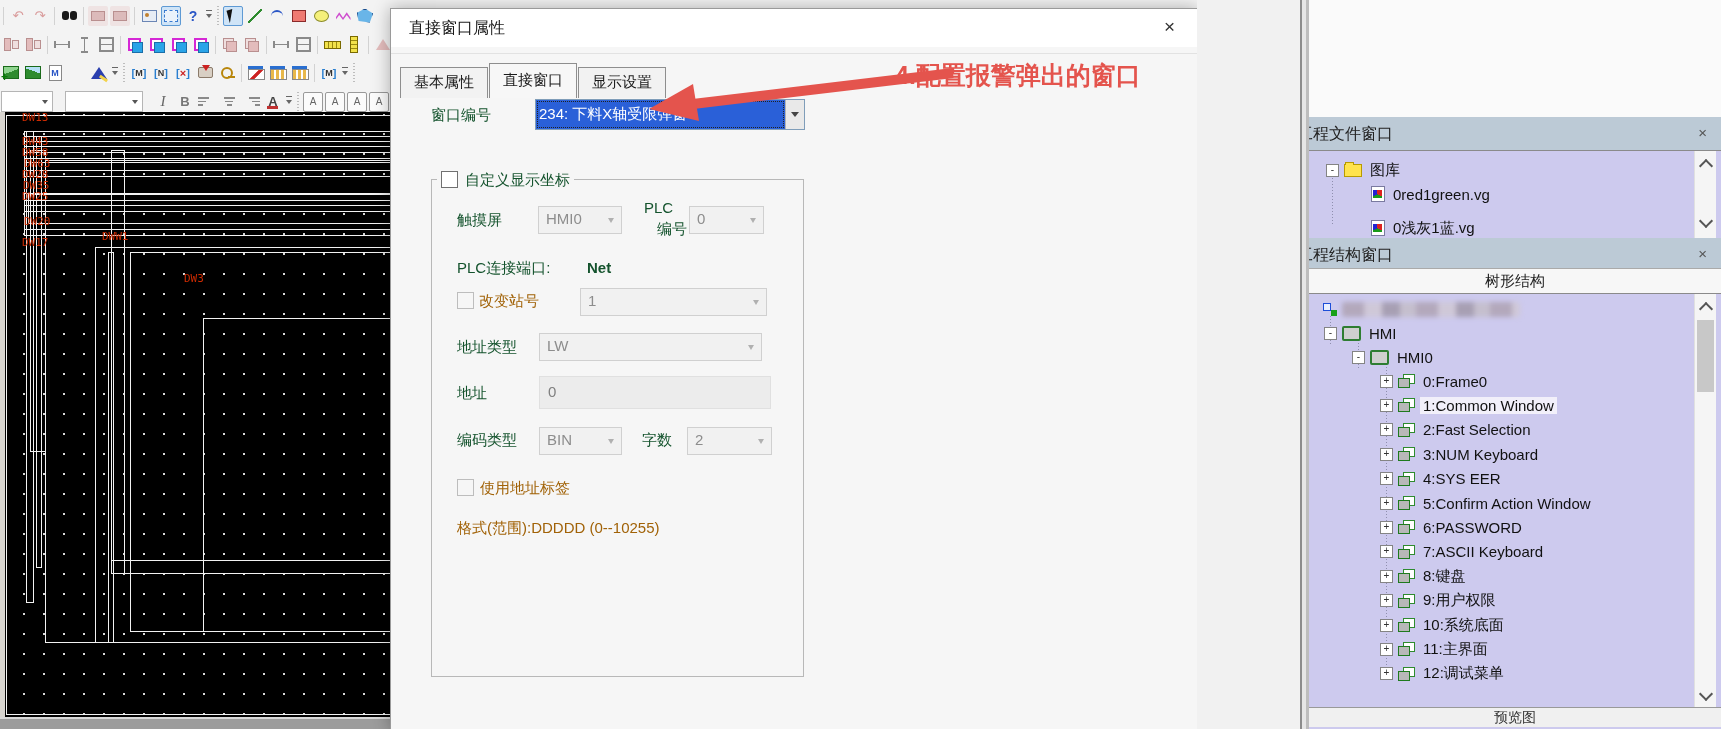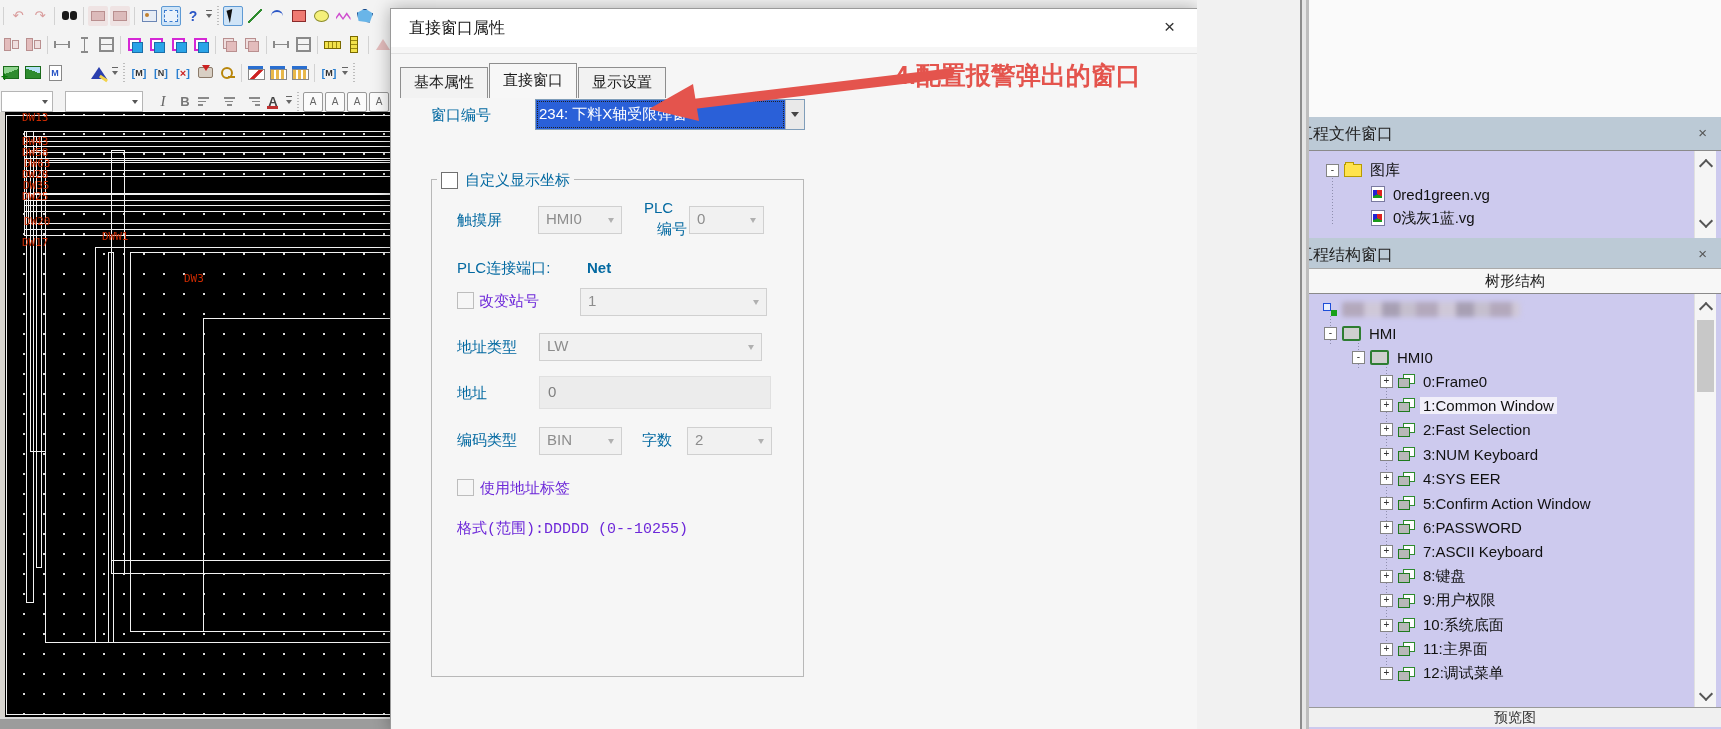--- a/index.html
+++ b/index.html
@@ -109,22 +109,22 @@
   #dialog{position:absolute;left:390px;top:8px;width:806px;height:721px;background:#f6f6f6;
         border:1px solid #9a9a9a;box-shadow:0 0 16px rgba(0,0,0,.30);}
   #dlg-titlebar{position:absolute;left:0;top:0;right:0;height:38px;background:#ffffff;}
   #dlg-title{position:absolute;left:18px;top:9px;font-size:16px;color:#1a1a1a;}
   #dlg-close{position:absolute;right:22px;top:7px;font-size:19px;color:#333;cursor:default;}
   #dlg-sep{position:absolute;left:0;top:44px;right:0;height:1px;background:#e2e2e2;}
   .tabs{position:absolute;left:9px;top:54px;display:flex;align-items:flex-end;justify-content:space-between;}
   .tab{border:1px solid #8e8e8e;border-bottom:none;padding:5px 13px 6px;font-size:15px;color:#1a1a1a;
         background:#f2f2f2;margin-right:1px;position:relative;}
   .tab.active{background:#f7f7f7;padding-top:7px;padding-bottom:8px;z-index:2;}
-  .fldlabel{position:absolute;font-size:15px;color:#0369a1;}
-  .fldlabel.dis{color:#6d28d9;font-family:Liberation Mono, monospace;}
+  .fldlabel{position:absolute;font-size:15px;color:#14532d;}
+  .fldlabel.dis{color:#a16207;}
   .combo-main{position:absolute;height:29px;border:1px solid #7f9db9;background:#fff;display:flex;}
   .combo-main .val{flex:1;background:#2a60d8;color:#fff;font-size:15px;line-height:25px;padding:1px 3px;
         outline:1px dotted #222;outline-offset:-2px;white-space:nowrap;overflow:hidden;}
   .combo-main .btn{width:18px;background:#e9e9e9;border-left:1px solid #b5b5b5;position:relative;}
   .combo-main .btn::after{content:"";position:absolute;left:5px;top:12px;border:4px solid transparent;border-top:5px solid #444;}
   .gcombo{position:absolute;border:1px solid #d0d0d0;background:#f1f1f1;color:#8d8d8d;font-size:15px;}
   .gcombo .v{position:absolute;left:7px;top:3px;white-space:nowrap;}
   .gcombo::after{content:"";position:absolute;right:7px;top:11px;border:3.5px solid transparent;border-top:5px solid #b0b0b0;}
   .ginput{position:absolute;background:#ececec;border:1px solid #e0e0e0;color:#7f7f7f;font-size:15px;}
   .ginput .v{position:absolute;left:8px;top:6px;}
@@ -349,21 +349,21 @@
     <div class="btn"></div>
   </div>
 
   <div id="annotation">4.配置报警弹出的窗口</div>
   <svg style="position:absolute;left:210px;top:42px;width:370px;height:78px;overflow:visible" viewBox="0 0 370 78">
     <line x1="352" y1="22" x2="92" y2="53" stroke="#e4544d" stroke-width="10"></line>
     <polygon points="48,58 92,33 98,70" fill="#e4544d"></polygon>
   </svg>
 
   <div id="groupbox">
-    <div style="position:absolute;left:5px;top:-9px;background:#f6f6f6;padding:0 4px;display:flex;align-items:center;">
+    <div style="position:absolute;left:5px;top:-9px;background:#f6f6f6;padding:0 4px;display:flex;">
       <span class="cb" style="position:relative;margin-right:7px"></span>
       <span class="fldlabel" style="position:relative">自定义显示坐标</span>
     </div>
 
     <span class="fldlabel" style="left:25px;top:31px">触摸屏</span>
     <div class="gcombo" style="left:106px;top:26px;width:82px;height:26px">
       <span class="v">HMI0</span>
     </div>
     <span class="fldlabel" style="left:212px;top:19px">PLC</span>
     <span class="fldlabel" style="left:225px;top:40px">编号</span>
@@ -420,21 +420,21 @@
     <div id="files-rows">
         <div class="trow2" style="top: 8px; left: 17px;">
           <span class="ebox">-</span>
           <span class="folder-icon"></span>
           <span class="lbl">图库</span>
         </div>
         <div class="trow2" style="top: 32px; left: 62px;">
           <span class="vg-icon"></span>
           <span class="lbl">0red1green.vg</span>
         </div>
-        <div class="trow2" style="top: 56px; left: 62px; align-items: center;">
+        <div class="trow2" style="top: 66px; left: 62px; align-items: center;">
           <span class="vg-icon"></span>
           <span class="lbl">0浅灰1蓝.vg</span>
         </div>
       </div>
     <div class="sbar" style="top:0;bottom:0;right:5px">
       <div class="sbtn" style="top:2px">
           <span class="chev up"></span>
         </div>
       <div class="sbtn" style="top:60px">
           <span class="chev down"></span>

